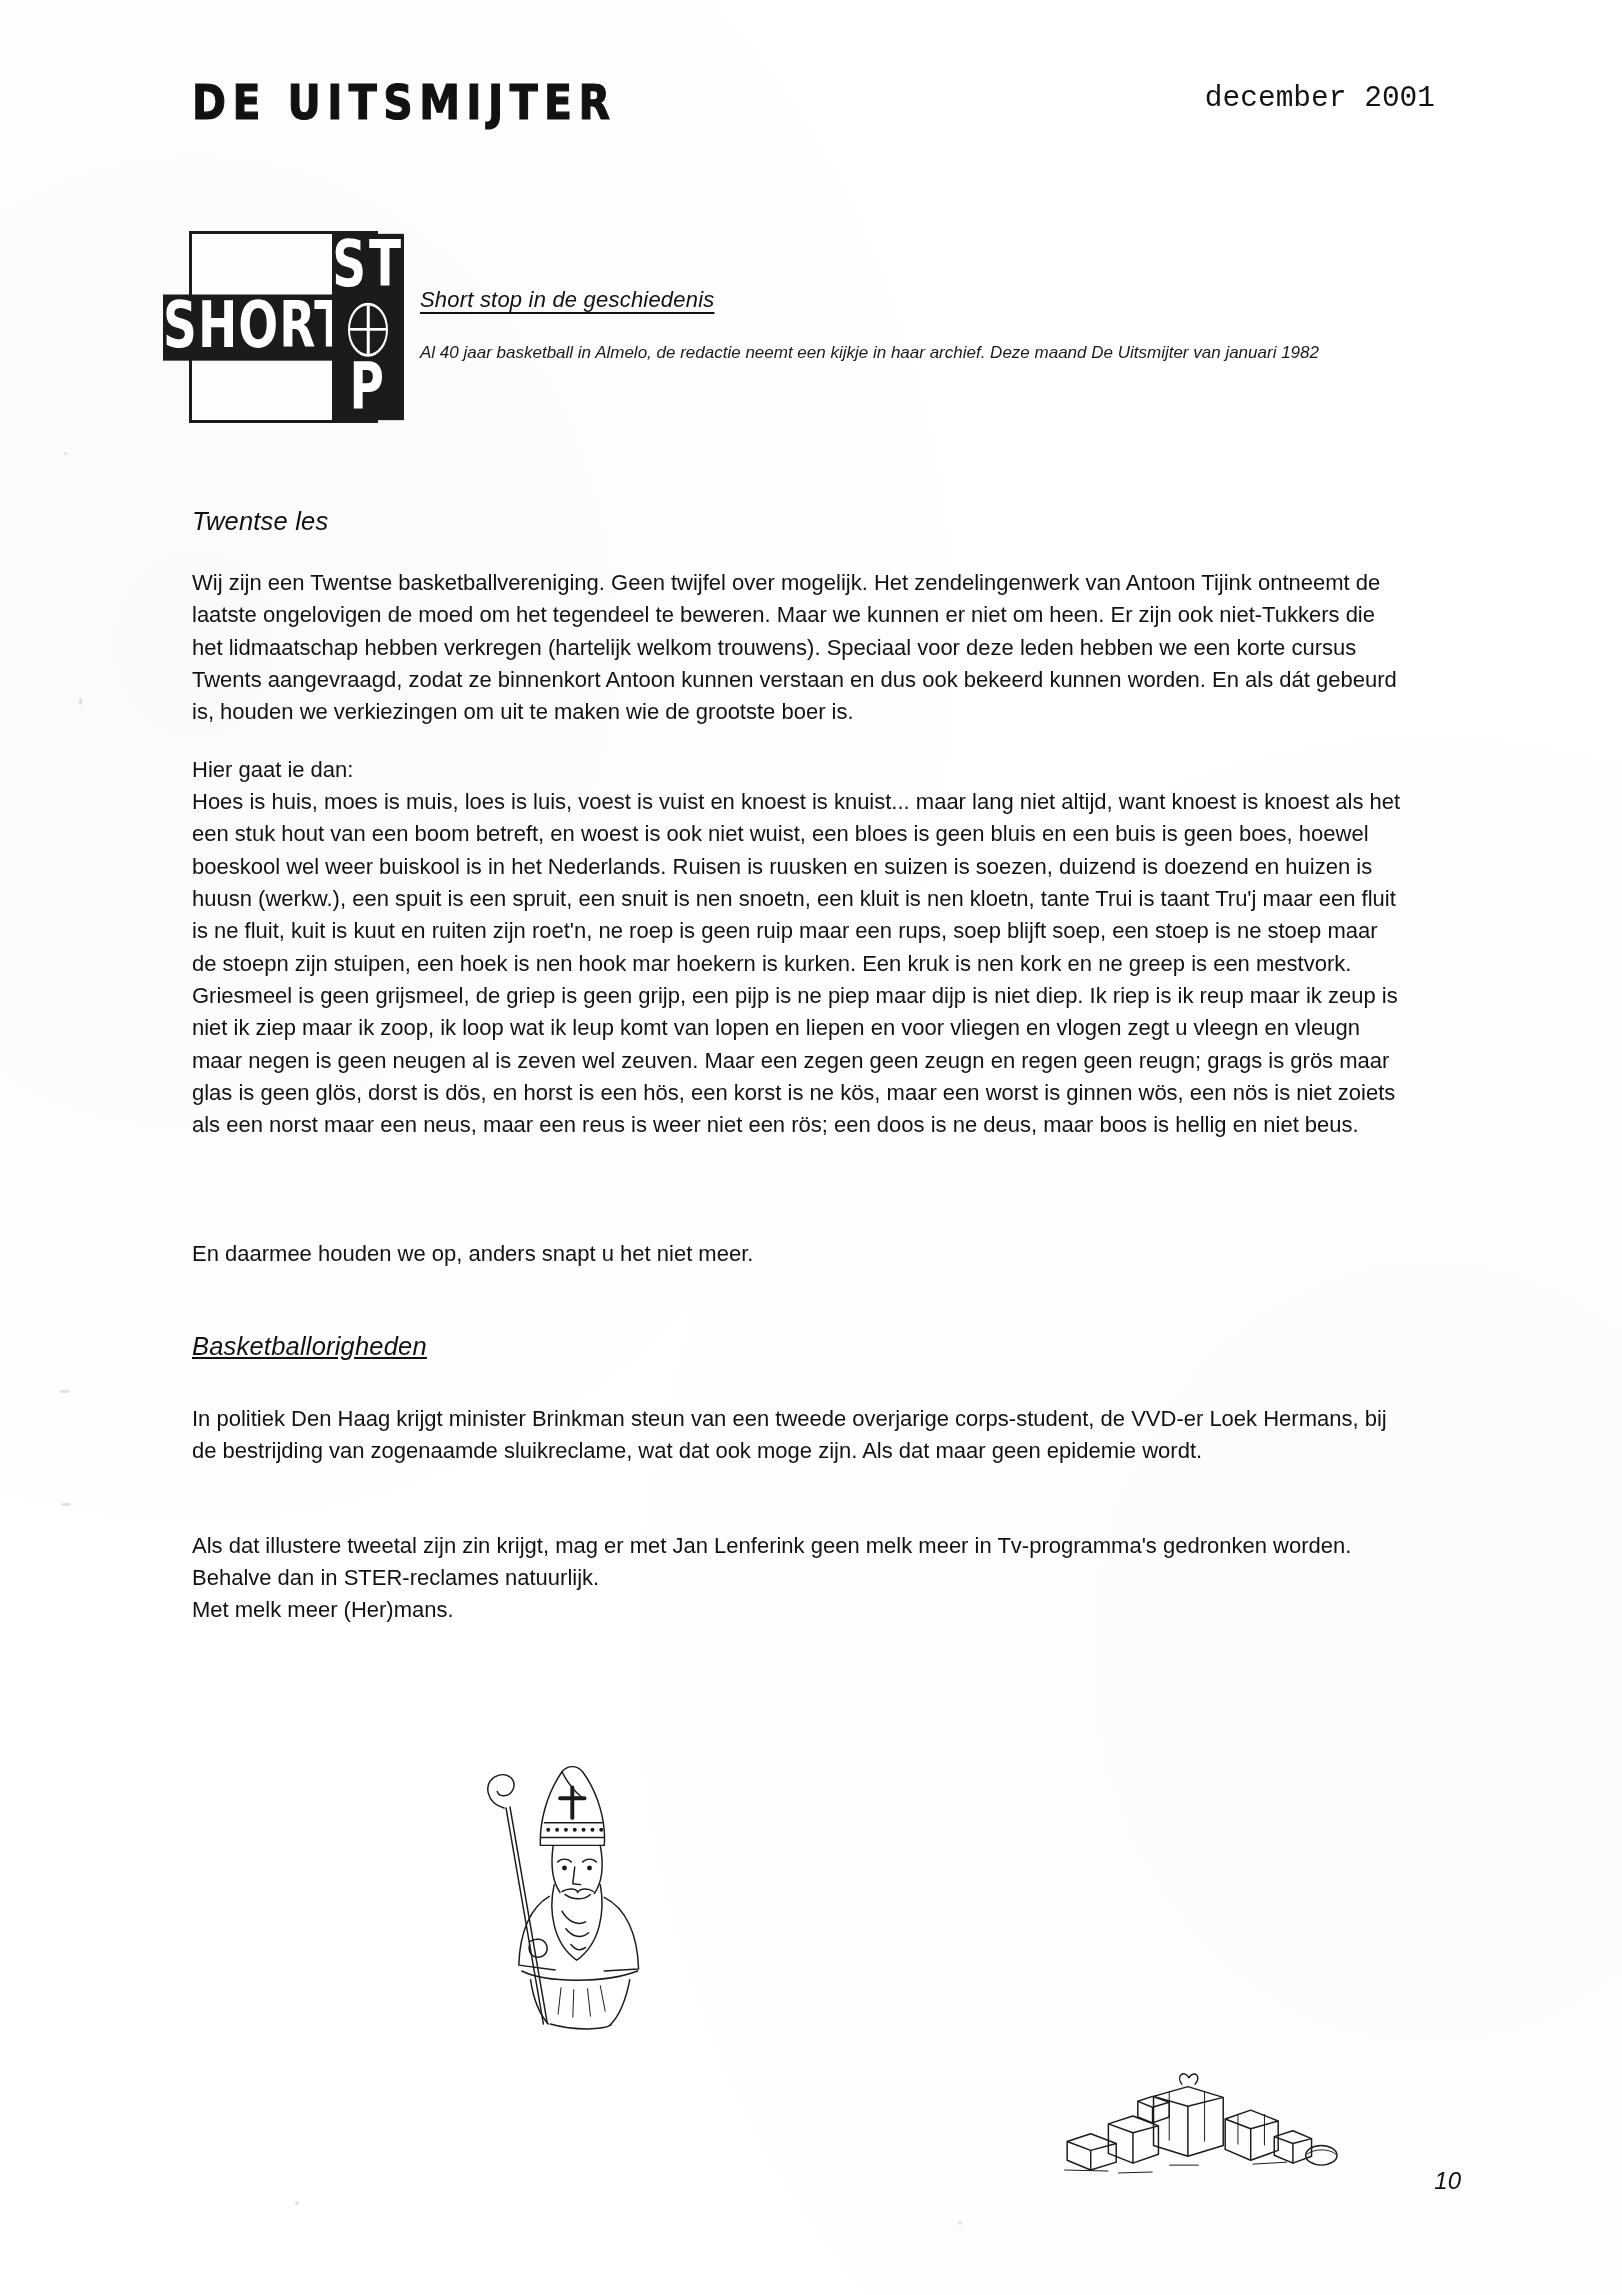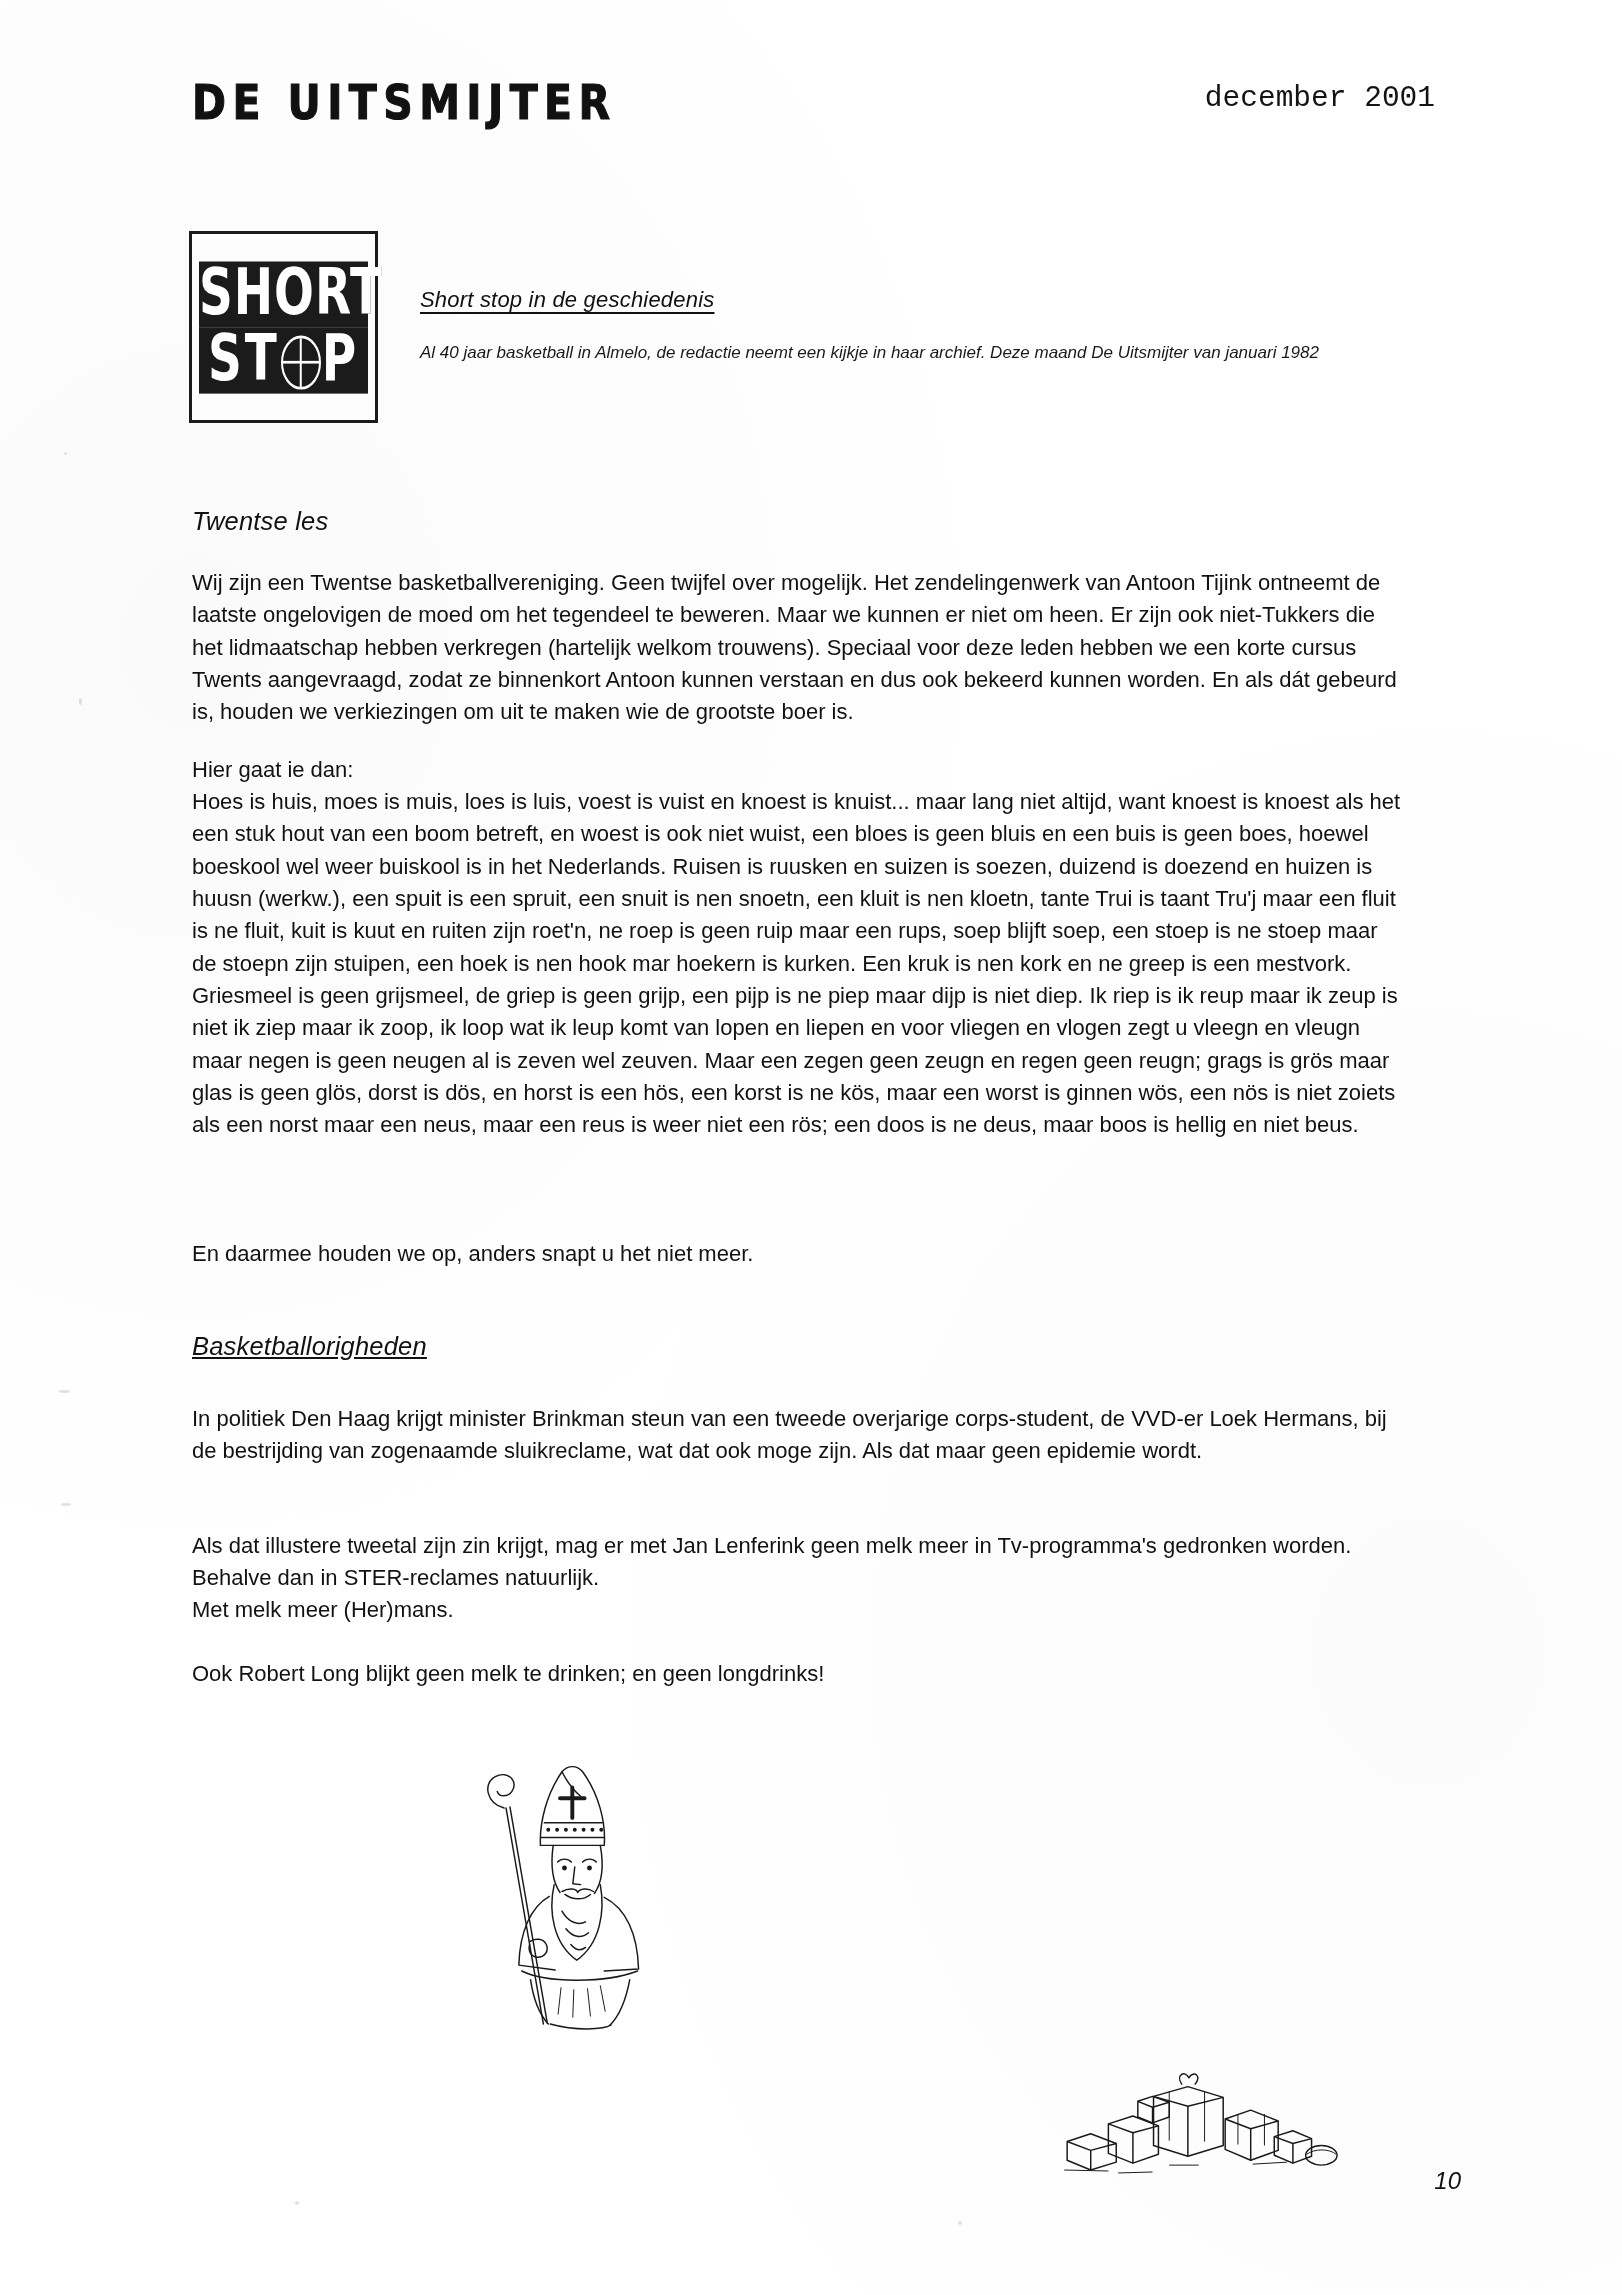--- a/index.html
+++ b/index.html
@@ -70,21 +70,21 @@
     height: 192px;
     border: 3.4px solid #1b1b1b;
     background: #fdfdfd;
     box-sizing: border-box;
     padding: 7.9px 6.9px;
   }
   .logo-inner {
     width: 100%;
     height: 100%;
     display: flex;
-    flex-direction: column;
+    flex-direction: row;
     justify-content: center;
     align-items: center;
   }
   .logo-word {
     font-family: "DejaVu Sans", sans-serif;
     font-weight: 700;
     font-size: 47px;
     line-height: 0.95;
     letter-spacing: 1px;
     color: #1b1b1b;
@@ -257,21 +257,20 @@
   <div class="section-title" id="title-twentse">Twentse les</div>
   <div class="body-text" id="para-twentse-1">Wij zijn een Twentse basketballvereniging. Geen twijfel over mogelijk. Het zendelingenwerk van Antoon Tijink ontneemt de laatste ongelovigen de moed om het tegendeel te beweren. Maar we kunnen er niet om heen. Er zijn ook niet-Tukkers die het lidmaatschap hebben verkregen (hartelijk welkom trouwens). Speciaal voor deze leden hebben we een korte cursus Twents aangevraagd, zodat ze binnenkort Antoon kunnen verstaan en dus ook bekeerd kunnen worden. En als dát gebeurd is, houden we verkiezingen om uit te maken wie de grootste boer is.</div>
   <div class="body-text" id="para-twentse-2">Hier gaat ie dan:</div>
   <div class="body-text" id="para-twentse-3">Hoes is huis, moes is muis, loes is luis, voest is vuist en knoest is knuist... maar lang niet altijd, want knoest is knoest als het een stuk hout van een boom betreft, en woest is ook niet wuist, een bloes is geen bluis en een buis is geen boes, hoewel boeskool wel weer buiskool is in het Nederlands. Ruisen is ruusken en suizen is soezen, duizend is doezend en huizen is huusn (werkw.), een spuit is een spruit, een snuit is nen snoetn, een kluit is nen kloetn, tante Trui is taant Tru'j maar een fluit is ne fluit, kuit is kuut en ruiten zijn roet'n, ne roep is geen ruip maar een rups, soep blijft soep, een stoep is ne stoep maar de stoepn zijn stuipen, een hoek is nen hook mar hoekern is kurken. Een kruk is nen kork en ne greep is een mestvork. Griesmeel is geen grijsmeel, de griep is geen grijp, een pijp is ne piep maar dijp is niet diep. Ik riep is ik reup maar ik zeup is niet ik ziep maar ik zoop, ik loop wat ik leup komt van lopen en liepen en voor vliegen en vlogen zegt u vleegn en vleugn maar negen is geen neugen al is zeven wel zeuven. Maar een zegen geen zeugn en regen geen reugn; grags is grös maar glas is geen glös, dorst is dös, en horst is een hös, een korst is ne kös, maar een worst is ginnen wös, een nös is niet zoiets als een norst maar een neus, maar een reus is weer niet een rös; een doos is ne deus, maar boos is hellig en niet beus.</div>
   <div class="body-text" id="para-twentse-4">En daarmee houden we op, anders snapt u het niet meer.</div>
 
   <div class="section-title" id="title-basket">Basketballorigheden</div>
   <div class="body-text" id="para-basket-1">In politiek Den Haag krijgt minister Brinkman steun van een tweede overjarige corps-student, de VVD-er Loek Hermans, bij de bestrijding van zogenaamde sluikreclame, wat dat ook moge zijn. Als dat maar geen epidemie wordt.</div>
   <div class="body-text" id="para-basket-2">Als dat illustere tweetal zijn zin krijgt, mag er met Jan Lenferink geen melk meer in Tv-programma's gedronken worden. Behalve dan in STER-reclames natuurlijk.</div>
   <div class="body-text" id="para-basket-3">Met melk meer (Her)mans.</div>
-  <div class="body-text" id="para-basket-4">Ook Robert Long blijkt geen melk te drinken; en geen longdrinks!</div>
 
   <svg class="sint" viewBox="0 0 430 580">
     <g fill="none" stroke="#1a1a1a" stroke-width="3" stroke-linecap="round" stroke-linejoin="round">
 
       <path d="M96 120 C60 110 52 70 78 56 C104 42 126 66 112 86 C104 98 86 98 82 86"></path>
       <path d="M100 120 L176 560"></path>
       <path d="M108 118 L184 558"></path>
 
       <path d="M214 46 C182 92 168 150 170 196 L300 196 C304 148 288 90 256 46 C244 32 226 32 214 46 Z"></path>
       <path d="M214 46 C226 70 240 86 252 96"></path>

